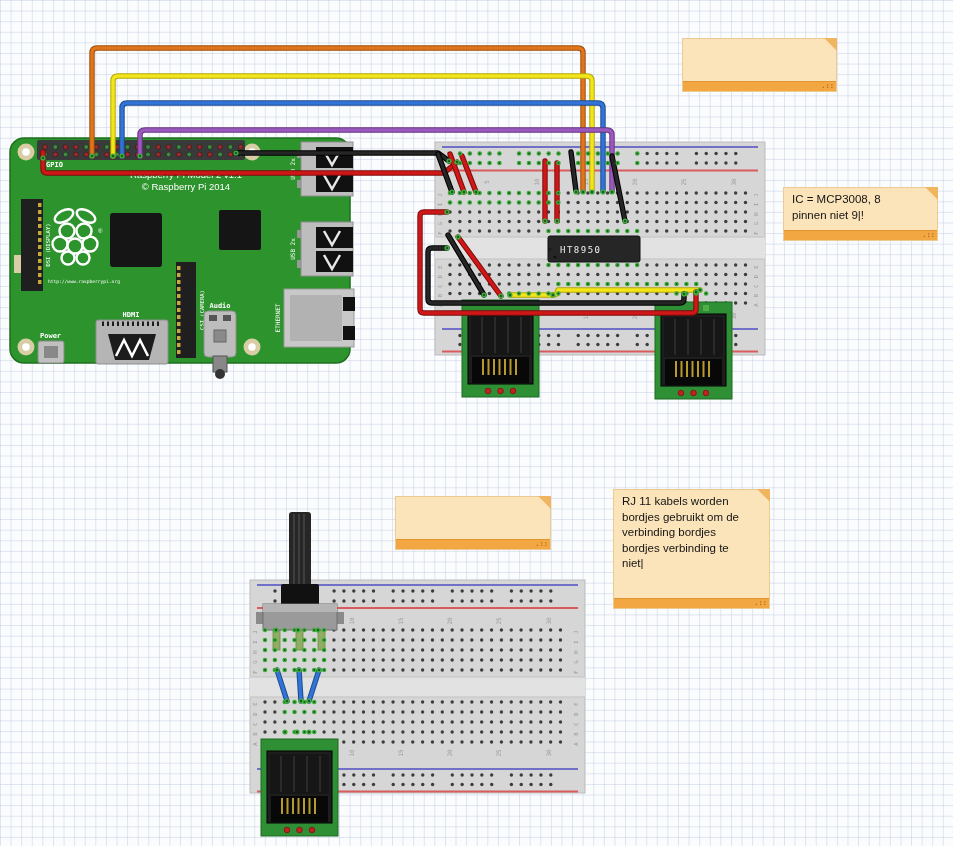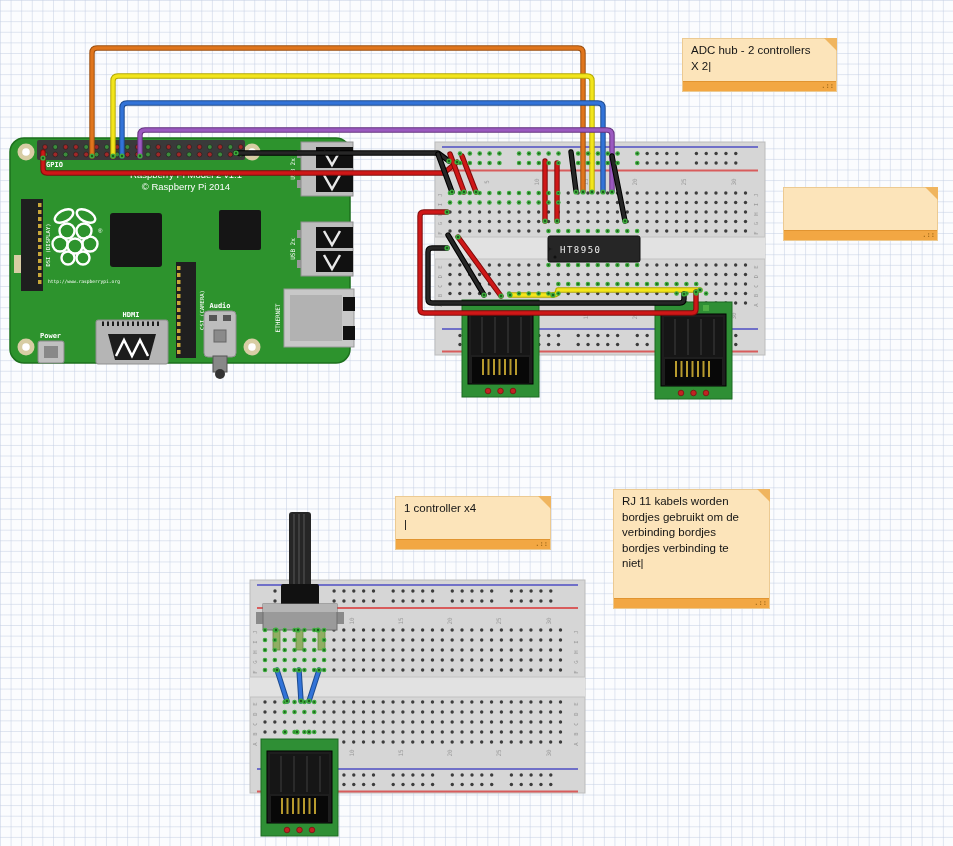--- a/index.html
+++ b/index.html
@@ -1622,42 +1622,38 @@
         <circle cx="285" cy="732" r="1.1700000000000002" fill="#1c5c1c"></circle>
         <circle cx="297" cy="732" r="2.6" fill="#3fae3f"></circle>
         <circle cx="297" cy="732" r="1.1700000000000002" fill="#1c5c1c"></circle>
         <circle cx="309" cy="732" r="2.6" fill="#3fae3f"></circle>
         <circle cx="309" cy="732" r="1.1700000000000002" fill="#1c5c1c"></circle>
       </g>
 </svg>
 
 <div class="note" style="left:682px;top:38px;width:155px;height:54px">
   <div class="fold"></div>
+  <div class="bar">
+        <span class="grip">.::</span>
+      </div>
+</div>
+
+<div class="note" style="left:783px;top:187px;width:155px;height:54px">
+  <div class="fold"></div>
   <div class="ntext">
-    <div>ADC hub - 2 controllers</div>
-    <div>X 2|</div>
+    <div>IC = MCP3008, 8</div>
+    <div>pinnen niet 9|!</div>
   </div>
   <div class="bar">
         <span class="grip">.::</span>
       </div>
 </div>
 
-<div class="note" style="left:783px;top:187px;width:155px;height:54px">
-  <div class="fold"></div>
-  <div class="bar">
-        <span class="grip">.::</span>
-      </div>
-</div>
-
 <div class="note" style="left:395px;top:496px;width:156px;height:54px">
   <div class="fold"></div>
-  <div class="ntext">
-    <div>1 controller  x4</div>
-    <div>|</div>
-  </div>
   <div class="bar">
         <span class="grip">.::</span>
       </div>
 </div>
 
 <div class="note" style="left:613px;top:489px;width:157px;height:120px">
   <div class="fold"></div>
   <div class="ntext">
     <div>RJ 11 kabels worden</div>
     <div>bordjes gebruikt om de</div>

